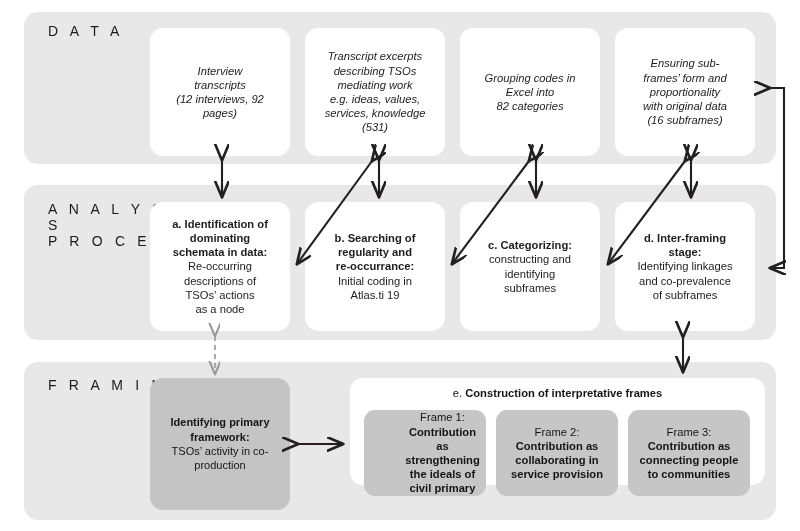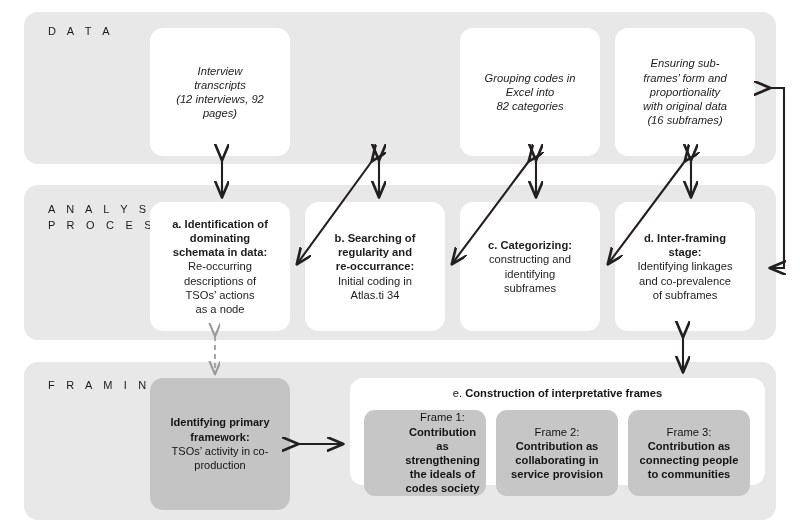--- a/index.html
+++ b/index.html
@@ -16,21 +16,21 @@
   }
 
   
   .band{
     position:absolute;
     background:#e8e8e8;
     border-radius:14px;
   }
   .band-label{
     position:absolute;
-    font-size:11px;
+    font-size:14px;
     letter-spacing:4.2px;
     color:#1b1b1b;
     font-weight:400;
     line-height:16px;
     white-space:pre-line;
     text-align:left;
   }
 
   
   .card{
@@ -133,20 +133,30 @@
 
   <div class="card data-card" style="left:150px; top:28px; width:140px; height:128px;">
     <div class="txt">
         <div>Interview</div>
         <div>transcripts</div>
         <div>(12 interviews, 92</div>
         <div>pages)</div>
       </div>
   </div>
 
+  <div class="card data-card" style="left:305px; top:28px; width:140px; height:128px;">
+    <div class="txt">
+        <div>Transcript excerpts</div>
+        <div>describing TSOs</div>
+        <div>mediating work</div>
+        <div>e.g. ideas, values,</div>
+        <div>services, knowledge</div>
+        <div>(531)</div>
+      </div>
+  </div>
 
   <div class="card data-card" style="left:460px; top:28px; width:140px; height:128px;">
     <div class="txt">
         <div>Grouping codes in</div>
         <div>Excel into</div>
         <div>82 categories</div>
       </div>
   </div>
 
   <div class="card data-card" style="left:615px; top:28px; width:140px; height:128px;">
@@ -170,21 +180,21 @@
         <div>as a node</div>
       </div>
   </div>
 
   <div class="card proc-card" style="left:305px; top:202px; width:140px; height:129px;border-radius:14px;">
     <div class="txt">
         <div class="hd">b. Searching of</div>
         <div class="hd">regularity and</div>
         <div class="hd">re-occurrance:</div>
         <div>Initial coding in</div>
-        <div>Atlas.ti 34</div>
+        <div>Atlas.ti 19</div>
       </div>
   </div>
 
   <div class="card proc-card" style="left:615px; top:202px; width:140px; height:129px;">
     <div class="txt">
         <div class="hd">d.  Inter-framing</div>
         <div class="hd">stage:</div>
         <div>Identifying linkages</div>
         <div>and co-prevalence</div>
         <div>of subframes</div>
@@ -214,21 +224,21 @@
       <span>e.</span>
       <span class="b">Construction of interpretative frames</span>
     </div>
 
     <div class="frame-card" style="left:14px; top:32px; width:122px; height:86px;padding-left:40px;">
       <div class="txt">
           <div>Frame 1:</div>
           <div class="hd">Contribution as</div>
           <div class="hd">strengthening</div>
           <div class="hd">the ideals of</div>
-          <div class="hd">codes society</div>
+          <div class="hd">civil primary</div>
         </div>
     </div>
 
     <div class="frame-card" style="left:146px; top:32px; width:122px; height:86px;">
       <div class="txt">
           <div>Frame 2:</div>
           <div class="hd">Contribution as</div>
           <div class="hd">collaborating in</div>
           <div class="hd">service provision</div>
         </div>

